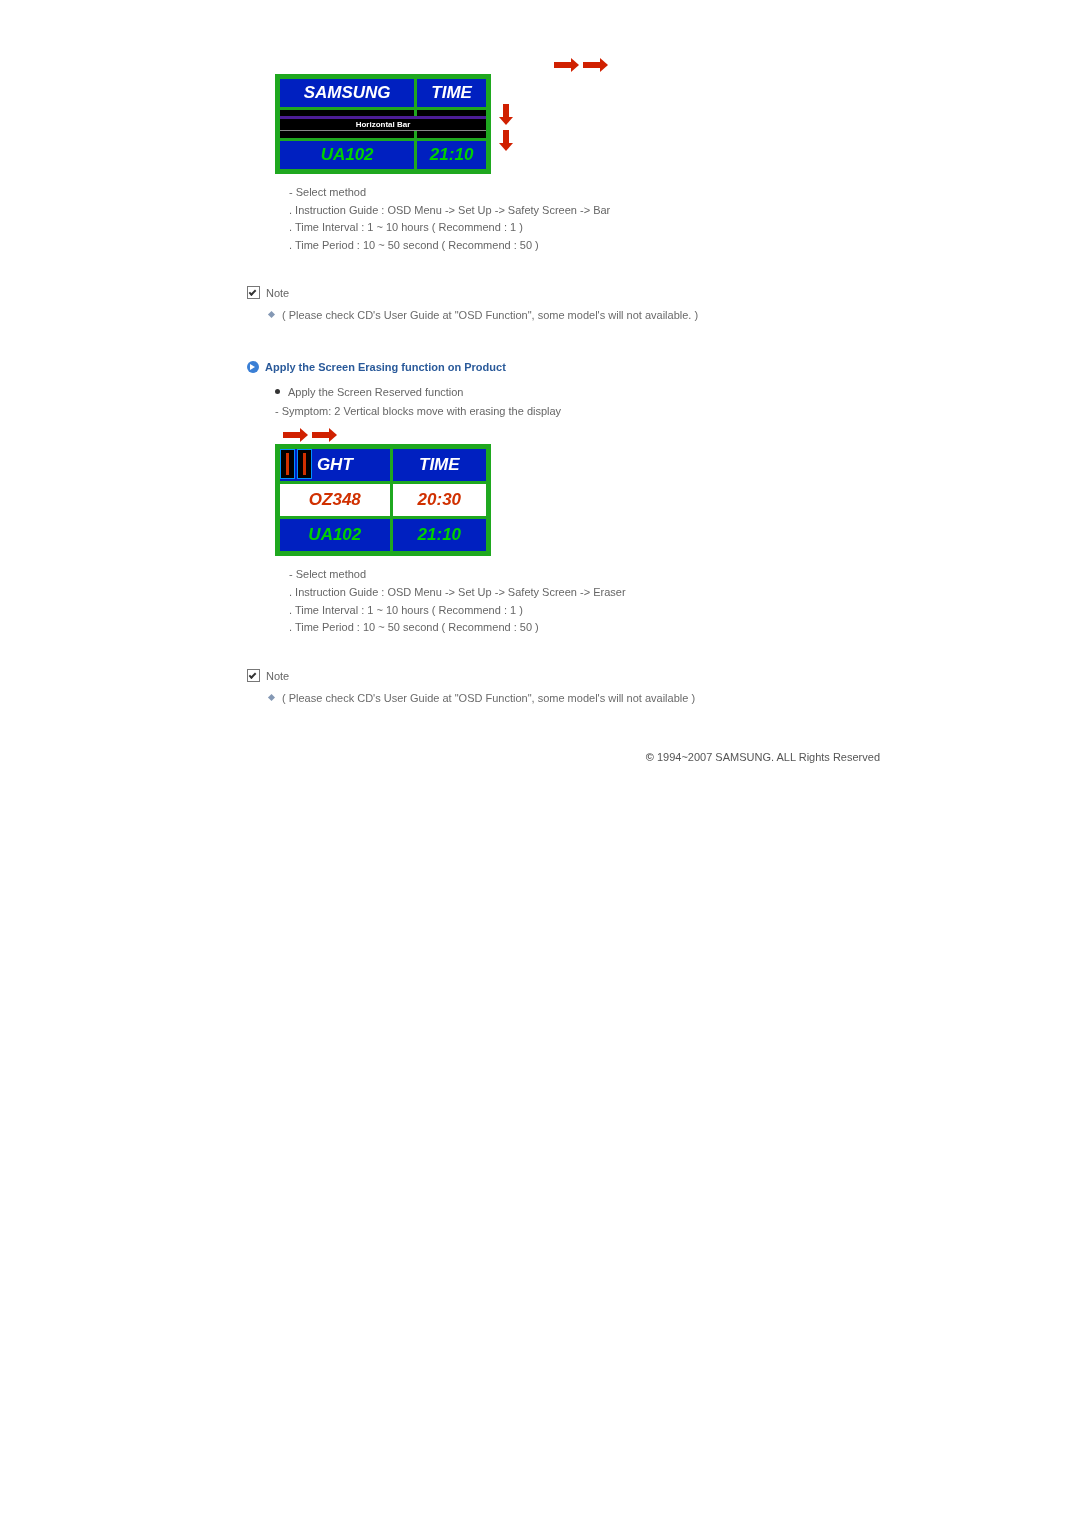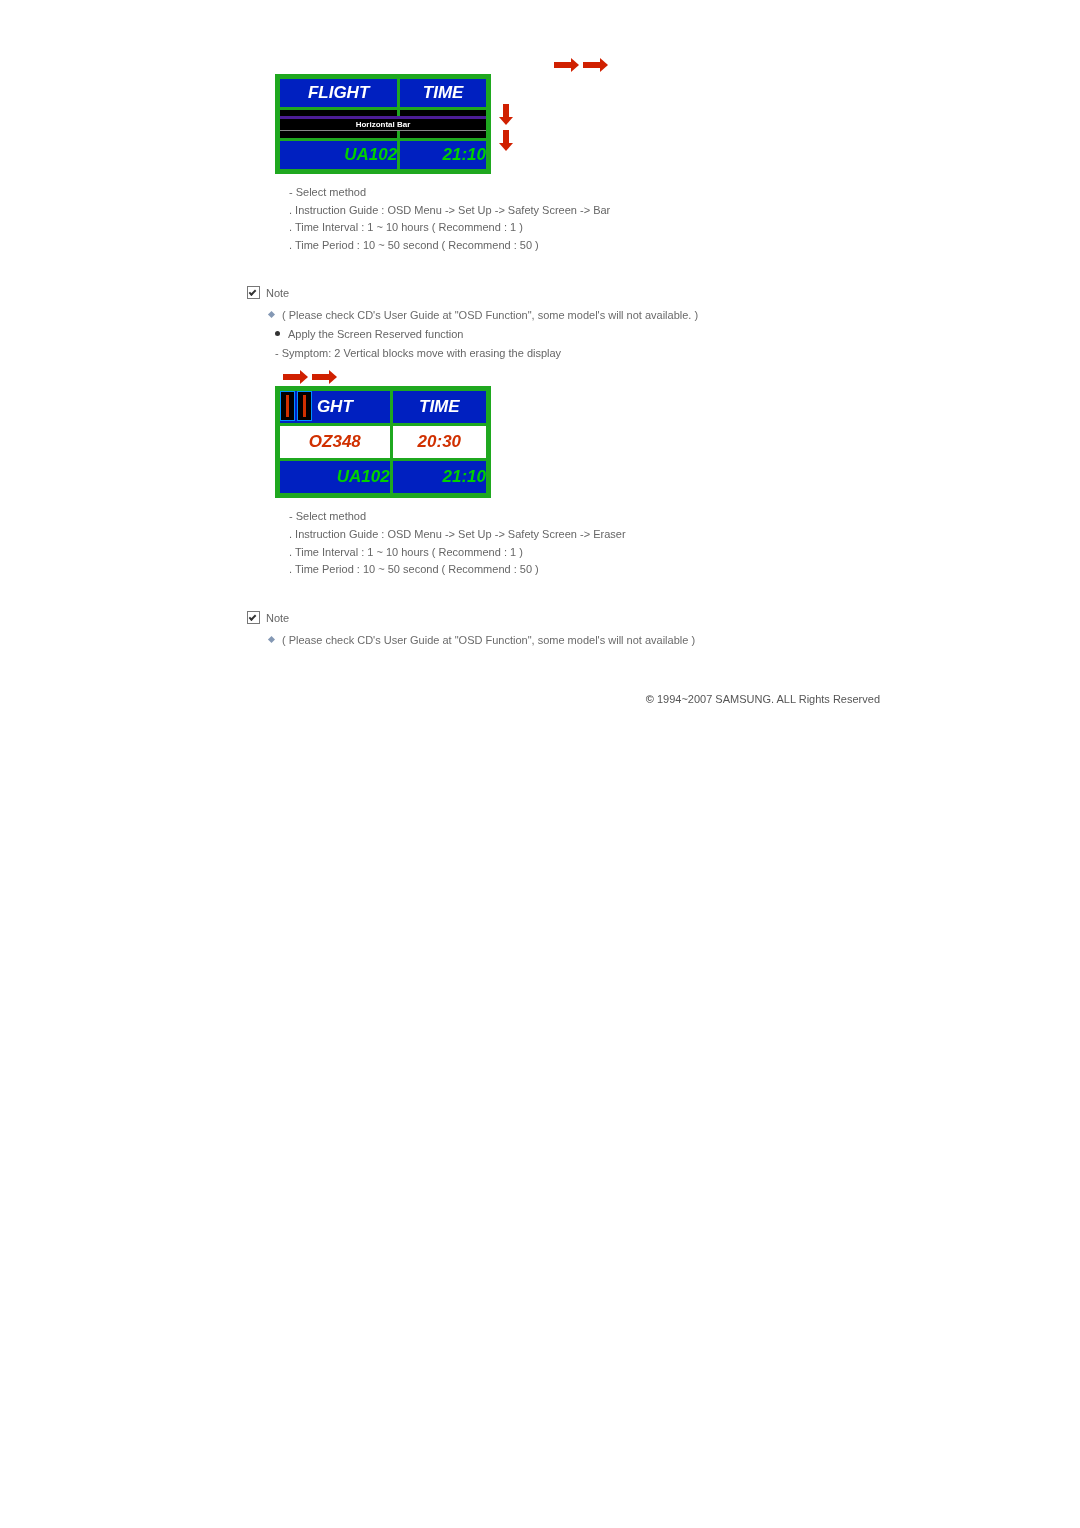--- a/index.html
+++ b/index.html
@@ -52,21 +52,20 @@
     background: #000;
     color: #e03000;
     font-size: 17px;
     padding: 4px 0;
   }
   .data-row2 td {
     background: #0020c0;
     color: #00d000;
     font-size: 17px;
     padding: 4px 0;
-    text-align: right;
   }
   .spacer-row td { height: 3px; padding:0; line-height:0; font-size:0; background:#1fa81f;}
   .green-box td + td { border-left: 3px solid #1fa81f; }
 
   
   .h-arrows {
     text-align: center;
     margin-bottom: 4px;
   }
   .h-arrow {
@@ -225,21 +224,21 @@
     <div class="h-arrows">
       <span class="h-arrow"></span>
       <span class="h-arrow"></span>
     </div>
     <div class="illus-wrap">
       <div class="green-box">
         <div class="hbar-overlay">Horizontal Bar</div>
         <table>
           <tbody>
               <tr class="hdr-row">
-            <td>FLIGHT</td>
+            <td>SAMSUNG</td>
             <td>TIME</td>
           </tr>
           <tr class="spacer-row">
                 <td></td>
                 <td></td>
               </tr>
           <tr class="data-row1">
             <td>OZ348</td>
             <td>20:30</td>
           </tr>
@@ -268,20 +267,23 @@
     <div>. Time Period : 10 ~ 50 second ( Recommend : 50 )</div>
   </div>
 
   <div class="note-row">
     <span class="check-icon"></span><span>Note</span>
   </div>
   <div class="note-bullet-row">
     <span class="diamond"></span><span>( Please check CD's User Guide at "OSD Function", some model's will not available. )</span>
   </div>
 
+  <div class="heading">
+    <span class="blue-bullet"></span><span>Apply the Screen Erasing function on Product</span>
+  </div>
 
   <div class="sub-line">
     <span class="black-dot"></span><span>Apply the Screen Reserved function</span>
   </div>
   <div class="sub-line indent2">- Symptom: 2 Vertical blocks move with erasing the display</div>
 
   <div class="illus illus2 indent2">
     <div class="h-arrows" style="text-align:left; padding-left:4px;">
       <span class="h-arrow"></span>
       <span class="h-arrow"></span>

